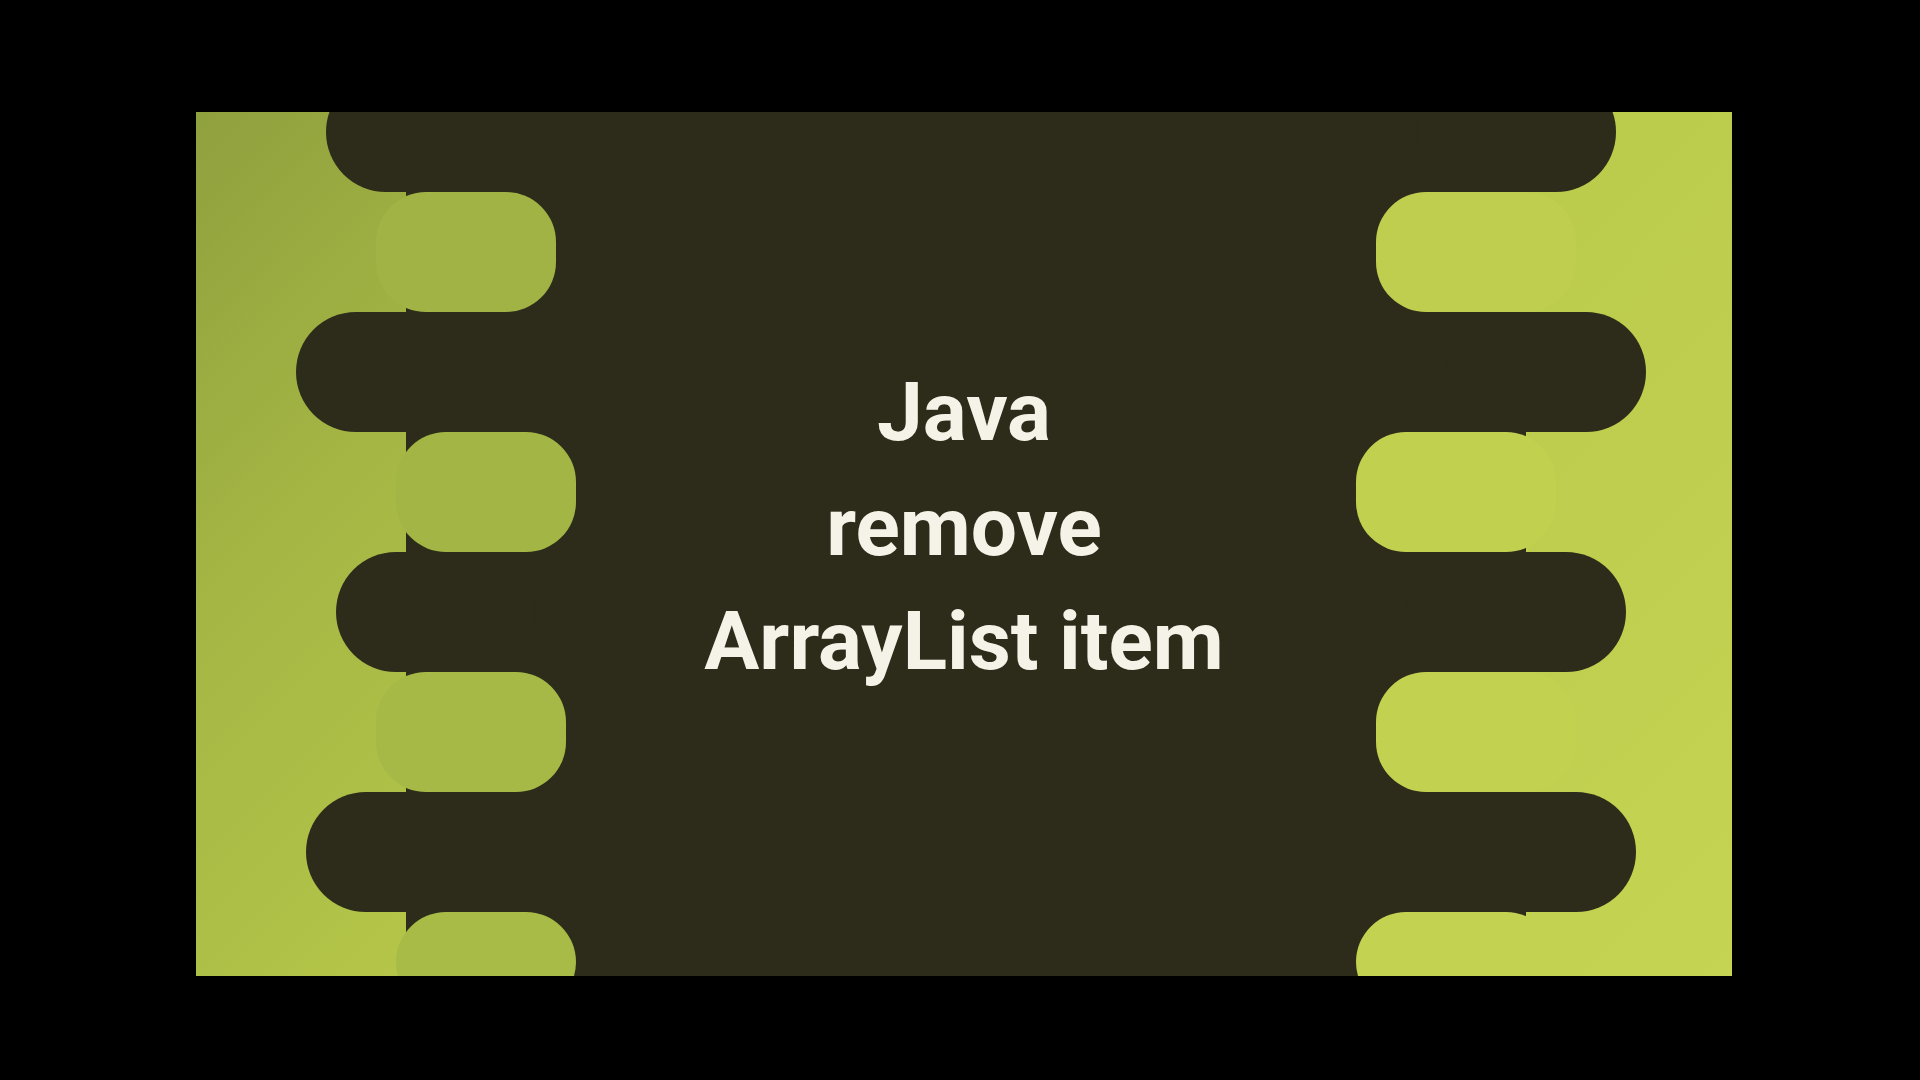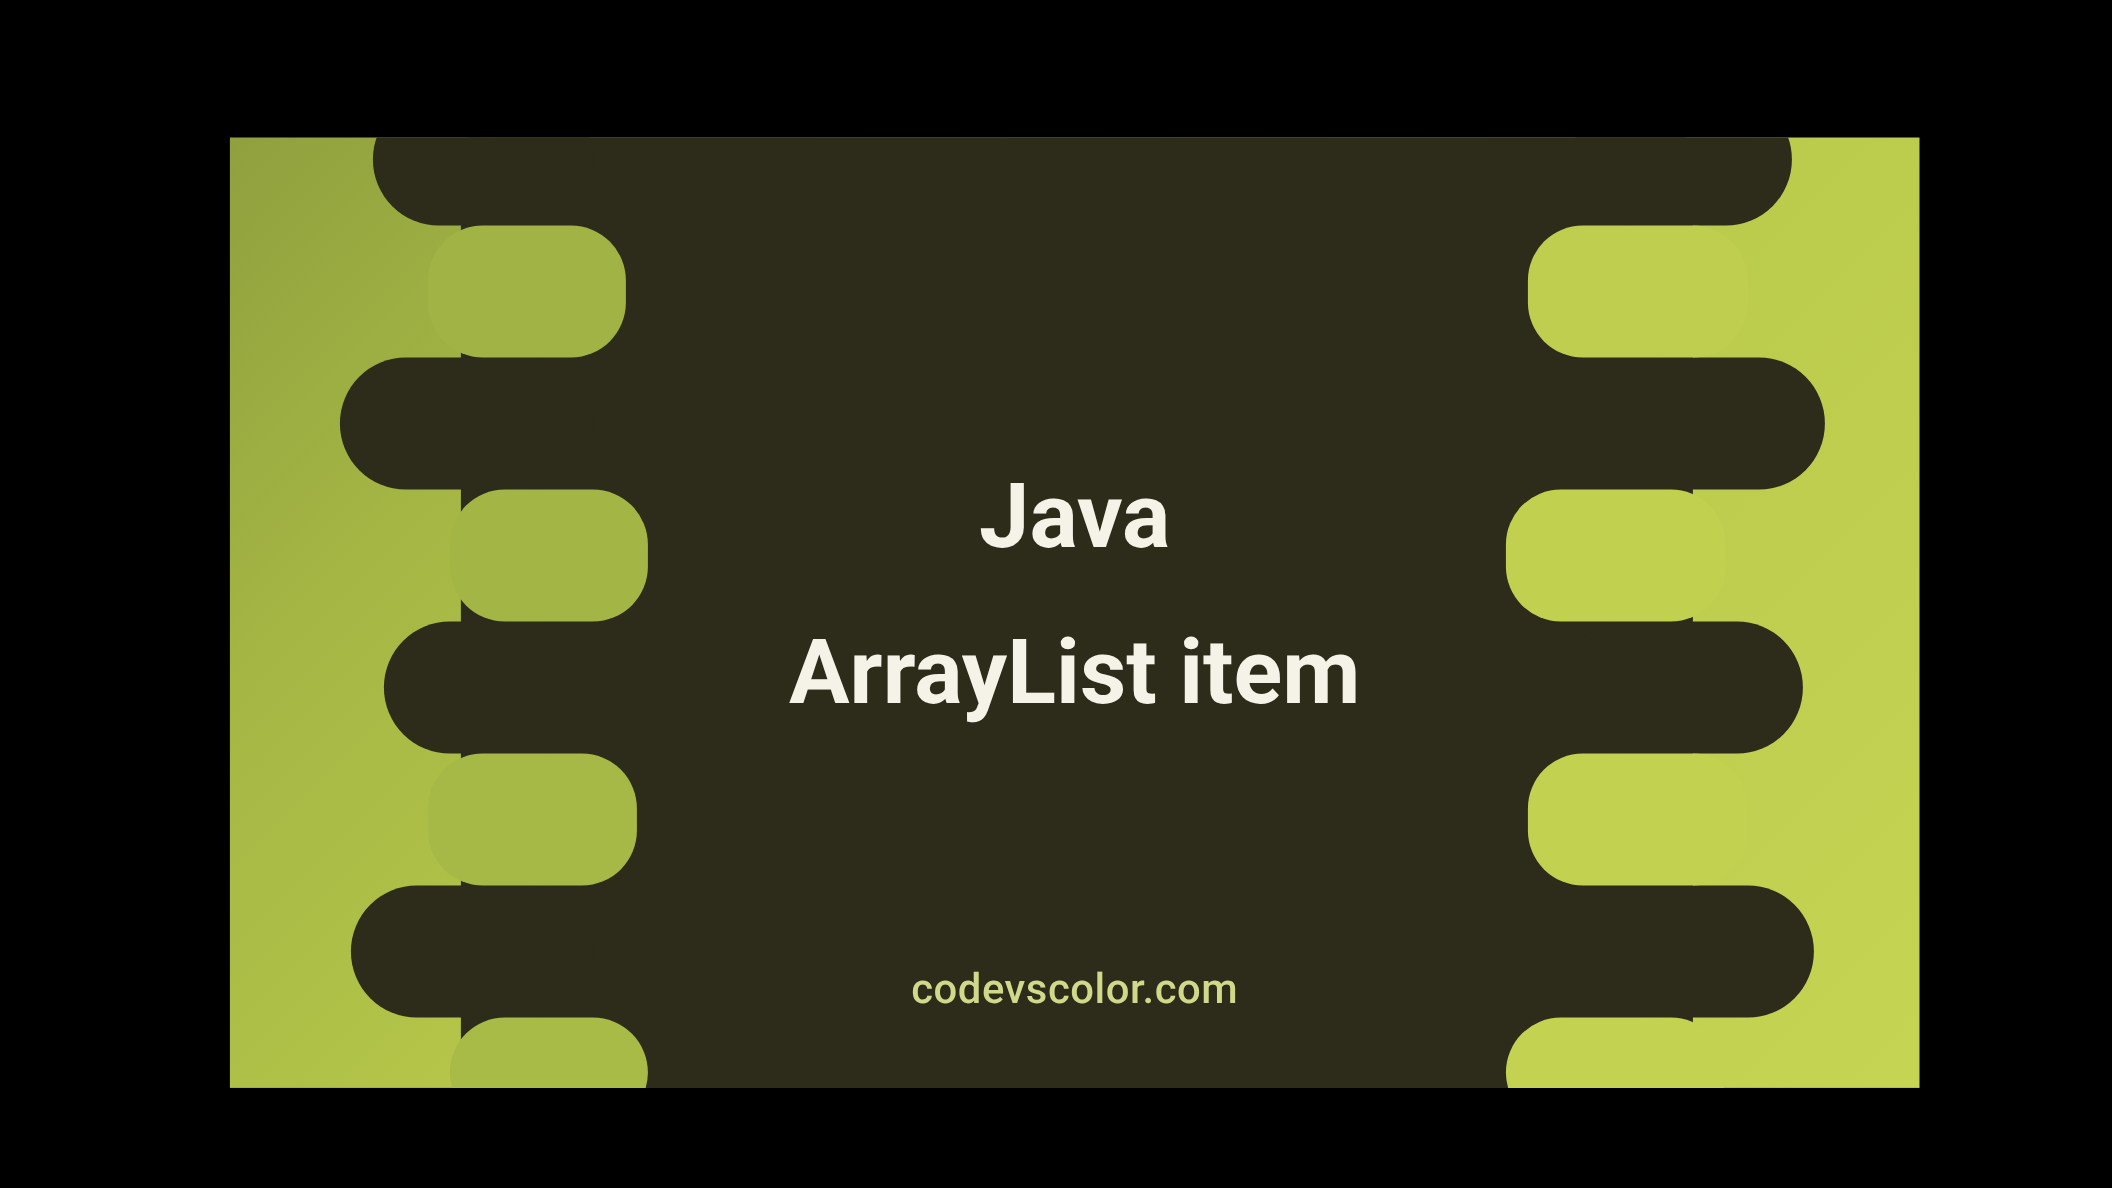--- a/index.html
+++ b/index.html
@@ -1,17 +1,17 @@
 <!DOCTYPE html>
 <html><head>
   <meta charset="utf-8">
   <style>
     * {
       margin: 0;
-      padding: 17px;
+      padding: 4px;
       box-sizing: border-box;
     }
     
     body {
       width: 1920px;
       height: 1080px;
       background: #000;
       display: flex;
       align-items: center;
       justify-content: center;
@@ -138,18 +138,18 @@
   <div class="dark-bump-right dr3"></div>
   <div class="dark-bump-right dr4"></div>
 
   <div class="bump-right or1"></div>
   <div class="bump-right or2"></div>
   <div class="bump-right or3"></div>
   <div class="bump-right or4"></div>
 
   <div class="title">
     <span class="title-line">Java</span>
+    <span class="title-line">remove</span>
     <span class="title-line">ArrayList item</span>
   </div>
 
-  <div class="watermark">codevscolor.com</div>
 
 </div>
 
 </body></html>

